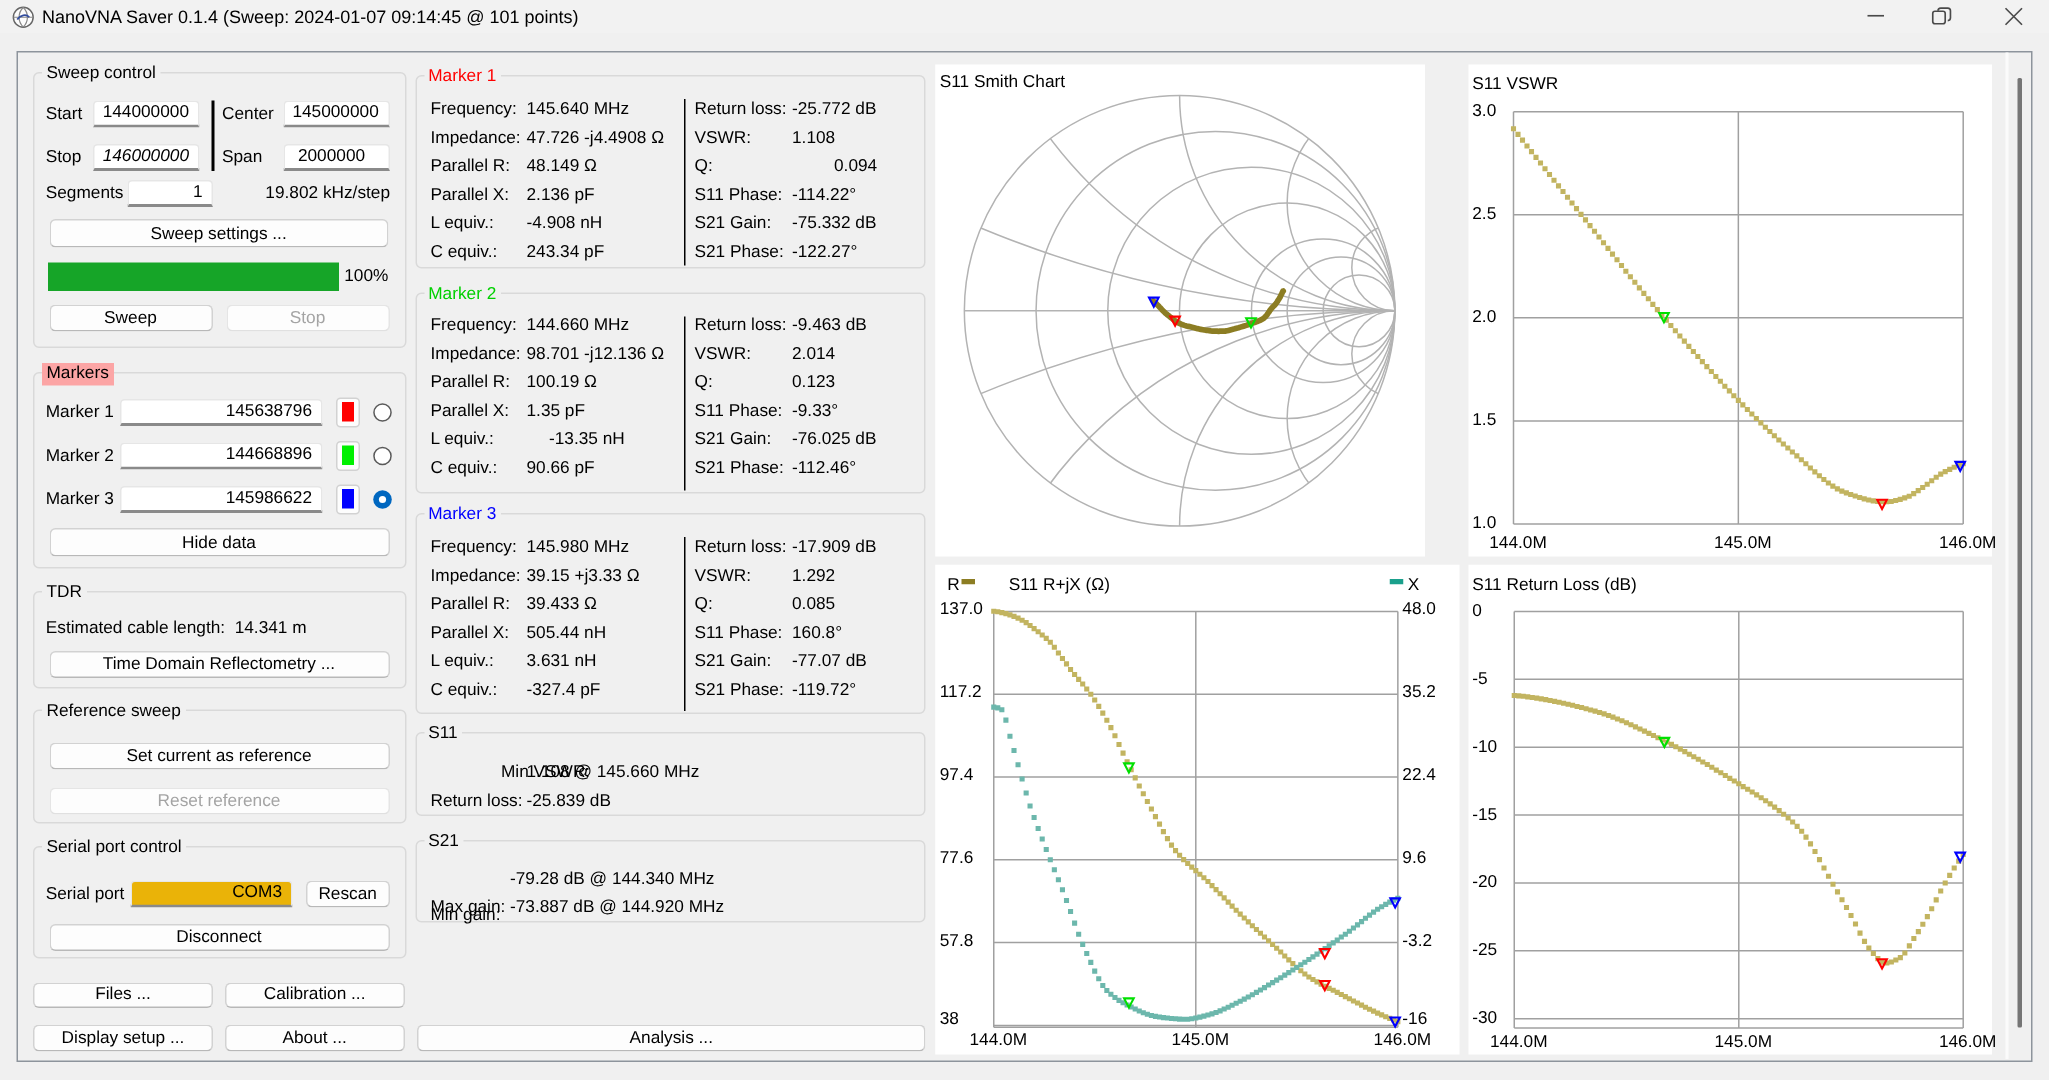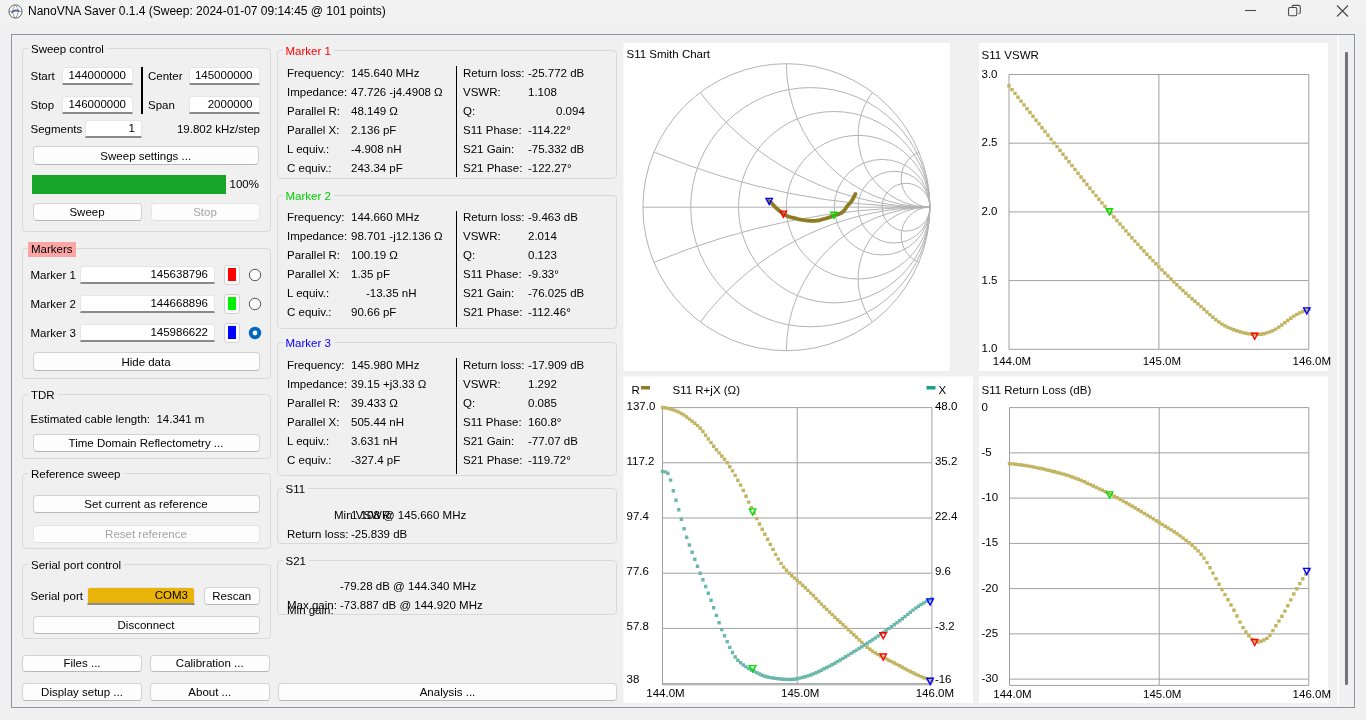--- a/index.html
+++ b/index.html
@@ -16,23 +16,23 @@
 <div style="position:absolute;left:11px;top:34px;width:1344px;height:674px;border:1px solid #8d949c;background:#f0f0f0;"></div>
 <div style="position:absolute;left:1337px;top:35px;width:1.5px;height:671px;background:#fbfbfb;"></div>
 <div style="position:absolute;left:1345px;top:52px;width:2.5px;height:633px;background:#757575;border-radius:1px;"></div>
 <div style="position:absolute;left:22px;top:48px;width:248.5px;height:184px;border:1px solid #d9d9d9;border-radius:4px;"></div>
 <div style="position:absolute;left:28px;top:42px;padding:0 3px;background:#f0f0f0;color:#000;line-height:15px;">Sweep control</div>
 <div style="position:absolute;left:30.5px;top:69px;line-height:15px;">Start</div>
 <div style="position:absolute;left:62px;top:67px;width:71px;height:18px;background:#fff;border:1px solid #e6e6e6;border-bottom:2px solid #8a8a8a;border-radius:3px 3px 0 0;box-sizing:border-box;text-align:right;padding-right:6px;line-height:15px;">144000000</div>
 <div style="position:absolute;left:148px;top:69px;line-height:15px;">Center</div>
 <div style="position:absolute;left:188.5px;top:67px;width:71px;height:18px;background:#fff;border:1px solid #e6e6e6;border-bottom:2px solid #8a8a8a;border-radius:3px 3px 0 0;box-sizing:border-box;text-align:right;padding-right:6px;line-height:15px;">145000000</div>
 <div style="position:absolute;left:30.5px;top:98px;line-height:15px;">Stop</div>
-<div style="position:absolute;left:62px;top:96px;width:71px;height:18px;background:#fff;border:1px solid #e6e6e6;border-bottom:2px solid #8a8a8a;border-radius:3px 3px 0 0;box-sizing:border-box;text-align:right;padding-right:6px;line-height:15px;">146000000</div>
+<div style="position:absolute;left:62px;top:96px;width:71px;height:18px;background:#fff;border:1px solid #e6e6e6;border-bottom:2px solid #8a8a8a;border-radius:3px 3px 0 0;box-sizing:border-box;text-align:right;padding-right:6px;line-height:15px;font-style:italic;">146000000</div>
 <div style="position:absolute;left:148px;top:98px;line-height:15px;">Span</div>
-<div style="position:absolute;left:188.5px;top:96px;width:71px;height:18px;background:#fff;border:1px solid #e6e6e6;border-bottom:2px solid #8a8a8a;border-radius:3px 3px 0 0;box-sizing:border-box;text-align:right;padding-right:6px;line-height:15px;">2000000</div>
+<div style="position:absolute;left:188.5px;top:96px;width:71px;height:18px;background:#fff;border:1px solid #e6e6e6;border-bottom:2px solid #8a8a8a;border-radius:3px 3px 0 0;box-sizing:border-box;text-align:center;padding-right:6px;line-height:15px;">2000000</div>
 <div style="position:absolute;left:141px;top:67px;width:1.5px;height:47px;background:#000;"></div>
 <div style="position:absolute;left:30.5px;top:122px;line-height:15px;">Segments</div>
 <div style="position:absolute;left:85px;top:120px;width:57px;height:18px;background:#fff;border:1px solid #e6e6e6;border-bottom:2px solid #8a8a8a;border-radius:3px 3px 0 0;box-sizing:border-box;text-align:right;padding-right:6px;line-height:15px;">1</div>
 <div style="position:absolute;left:150px;top:122px;width:110px;text-align:right;line-height:15px;">19.802 kHz/step</div>
 <div style="position:absolute;left:32.5px;top:146px;width:226.5px;height:19px;background:#fdfdfd;border:1px solid #d2d2d2;border-bottom-color:#b8b8b8;border-radius:4px;color:#000;display:flex;align-items:center;justify-content:center;font-size:11.5px;box-sizing:border-box;">Sweep settings ...</div>
 <div style="position:absolute;left:31.5px;top:175px;width:194px;height:19px;background:#16a528;"></div>
 <div style="position:absolute;left:229.5px;top:177px;line-height:15px;">100%</div>
 <div style="position:absolute;left:32.5px;top:203px;width:109px;height:18px;background:#fdfdfd;border:1px solid #d2d2d2;border-bottom-color:#b8b8b8;border-radius:4px;color:#000;display:flex;align-items:center;justify-content:center;font-size:11.5px;box-sizing:border-box;">Sweep</div>
 <div style="position:absolute;left:150.5px;top:203px;width:109px;height:18px;background:#fdfdfd;border:1px solid #e5e5e5;border-bottom-color:#e0e0e0;border-radius:4px;color:#a4a4a4;display:flex;align-items:center;justify-content:center;font-size:11.5px;box-sizing:border-box;">Stop</div>
 <div style="position:absolute;left:22px;top:248px;width:248.5px;height:131px;border:1px solid #d9d9d9;border-radius:4px;"></div>

